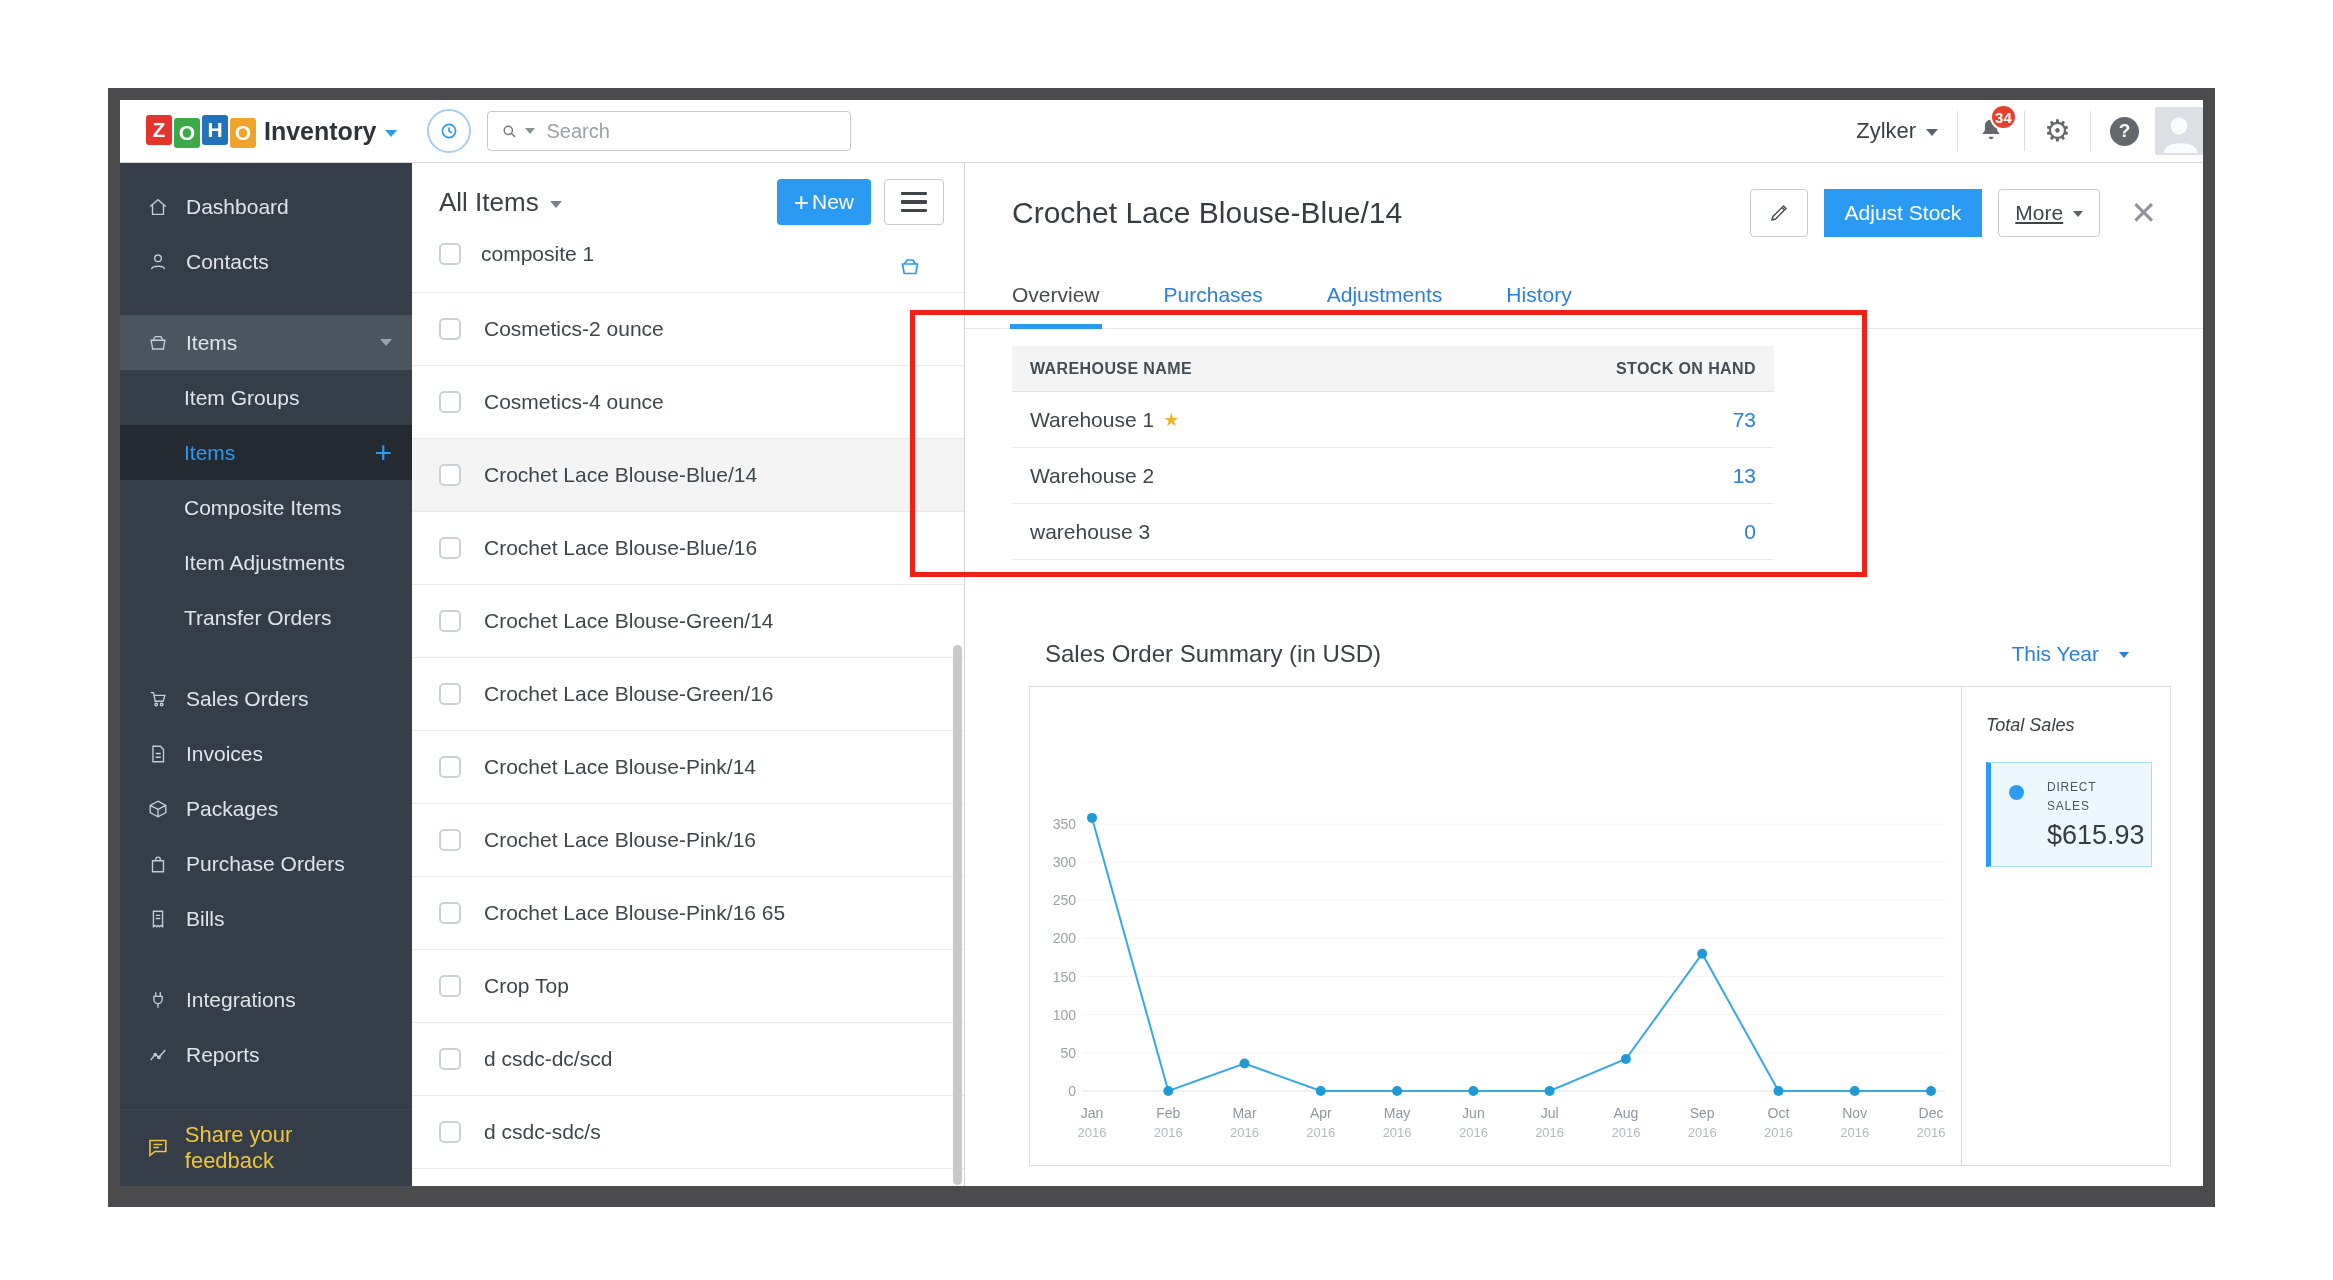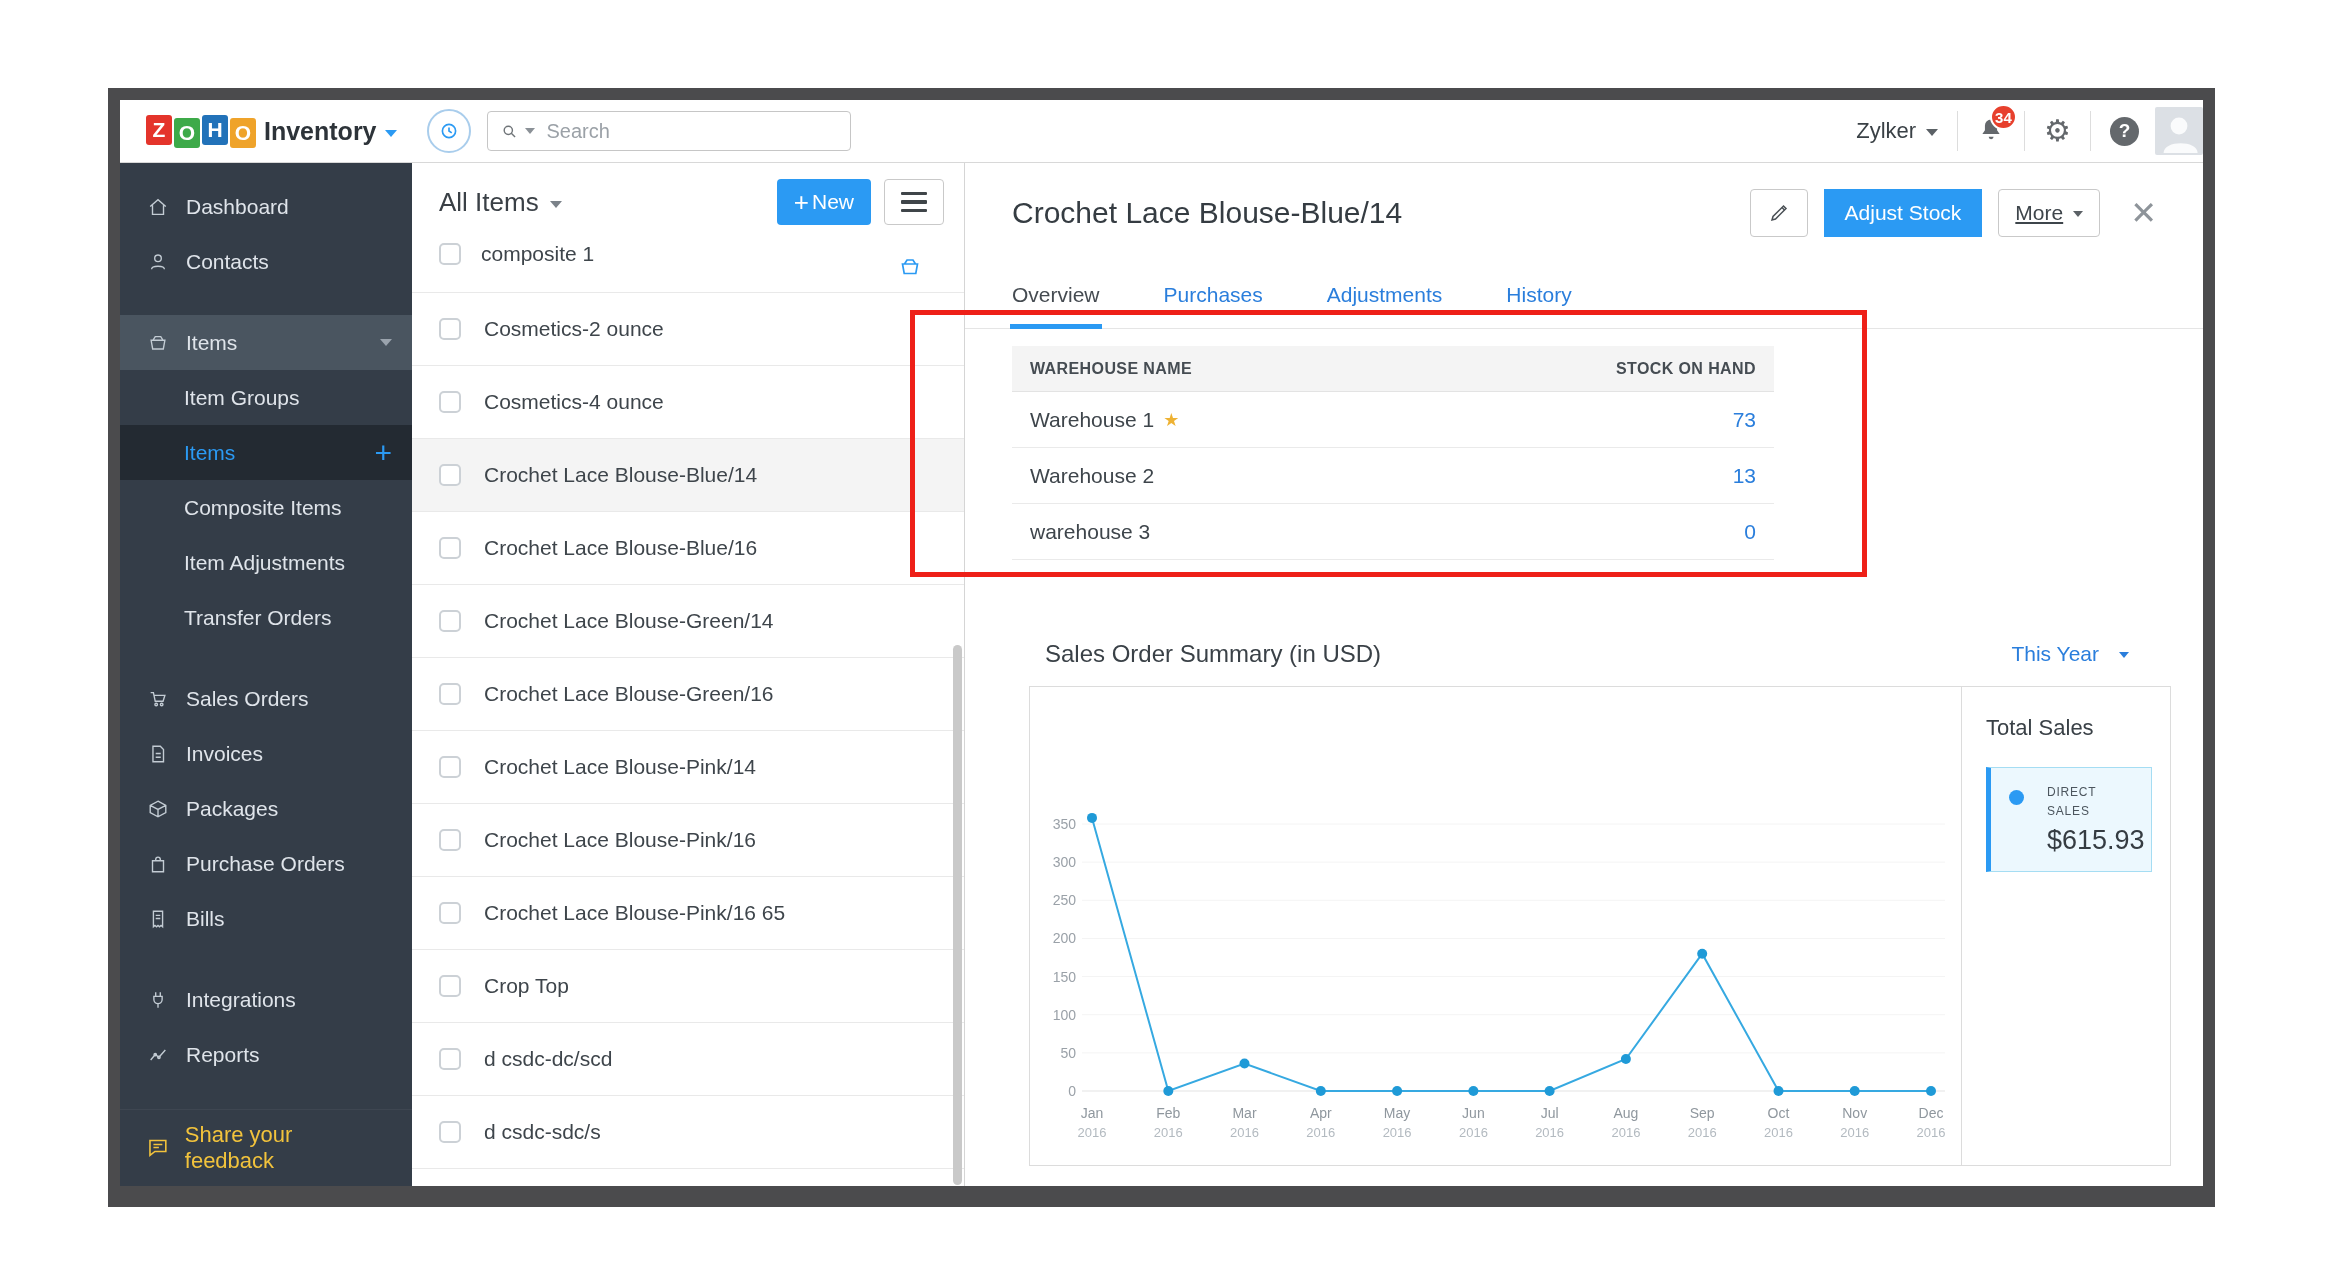--- a/index.html
+++ b/index.html
@@ -84,21 +84,21 @@
   .wt-row .star{color:var(--star);font-size:18px;margin-left:9px;}
   .wt-row .val{margin-left:auto;color:var(--link);cursor:pointer;}
   .sales{margin:80px 0 0 64px;width:1142px;}
   .sales-head{display:flex;align-items:center;padding:0 42px 0 16px;margin-bottom:18px;}
   .sales-title{font-size:24px;color:#3a4147;}
   .period{margin-left:auto;color:var(--link);font-size:21px;display:flex;align-items:center;gap:20px;cursor:pointer;}
   .period .caret{border-left-width:5px;border-right-width:5px;border-top-width:6px;margin-top:2px;}
   .chart-box{border:1px solid #dcdcdc;height:480px;display:flex;box-sizing:border-box;}
   .plot{flex:1;position:relative;}
   .side{width:209px;box-sizing:border-box;border-left:1px solid #dcdcdc;padding:28px 18px 0 24px;}
-  .ts-title{font-size:22px;color:#3a4147;}
+  .ts-title{font-size:18px;color:#3a4147;font-style:italic;}
   .ts-card{margin-top:26px;background:#ecf8fe;border:1px solid #a5ddf3;border-left:5px solid var(--accent);padding:15px 8px 15px 8px;display:flex;}
   .ts-dot{width:15px;height:15px;border-radius:50%;background:var(--accent);margin:7px 0 0 10px;flex:0 0 15px;}
   .ts-info{margin-left:23px;}
   .ts-label{font-size:12px;color:#4c565e;letter-spacing:0.8px;line-height:1.6;width:80px;}
   .ts-value{font-size:27px;color:#353c42;margin-top:4px;}
   
   .anno{position:absolute;left:910px;top:310px;width:957px;height:267px;box-sizing:border-box;border:5px solid var(--anno);z-index:40;pointer-events:none;}
 </style>
 </head>
 <body>

